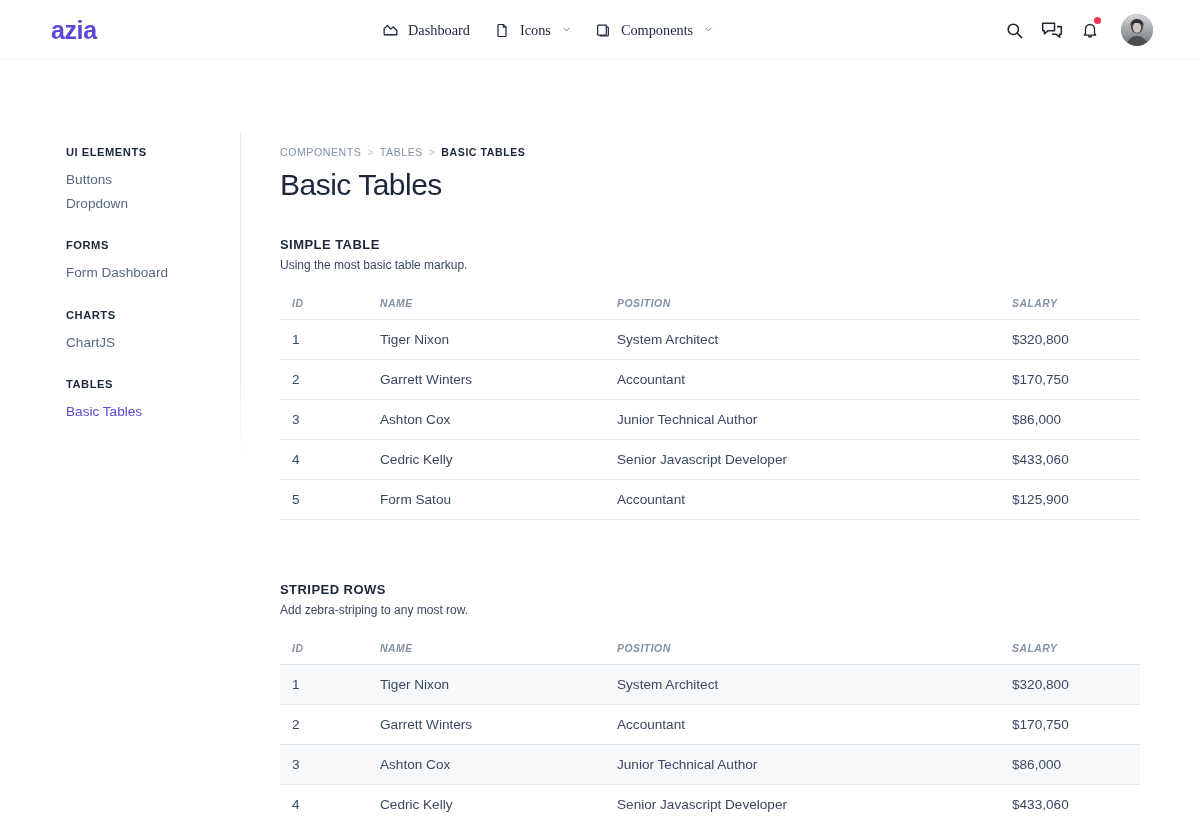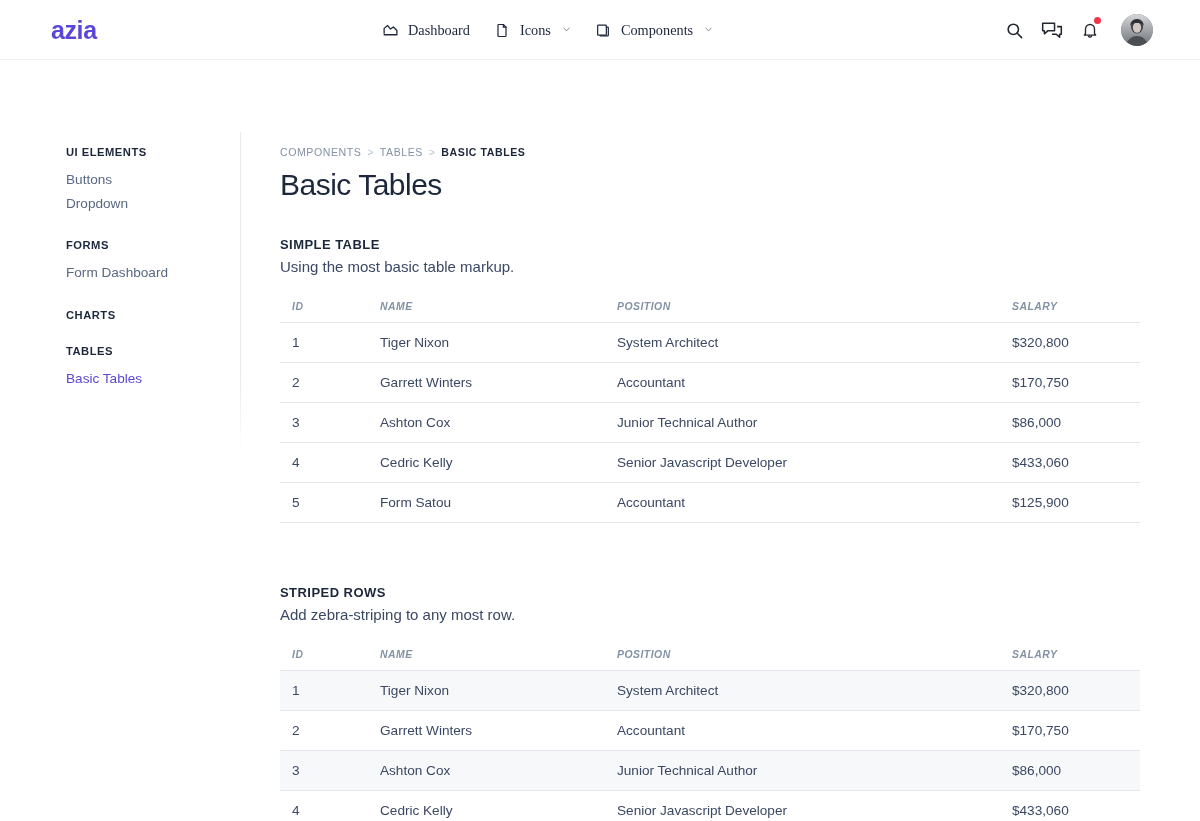--- a/index.html
+++ b/index.html
@@ -203,21 +203,21 @@
   .section-title {
     font-size: 13px;
     font-weight: bold;
     letter-spacing: 0.45px;
     text-transform: uppercase;
     color: #1c273c;
     margin-bottom: 6px;
   }
 
   .section-desc {
-    font-size: 15px;
+    font-size: 12px;
     color: #3b4863;
     margin-bottom: 17px;
   }
 
   
   table {
     width: 860px;
     border-collapse: collapse;
     table-layout: fixed;
   }
@@ -362,20 +362,21 @@
       <a class="side-link">Dropdown</a>
     </div>
 
     <div class="side-group">
       <div class="side-label">FORMS</div>
       <a class="side-link">Form Dashboard</a>
     </div>
 
     <div class="side-group">
       <div class="side-label">CHARTS</div>
+      <a class="side-link">ChartJS</a>
     </div>
 
     <div class="side-group">
       <div class="side-label">TABLES</div>
       <a class="side-link active">Basic Tables</a>
     </div>
 
   </aside>
 
   <main class="main">

